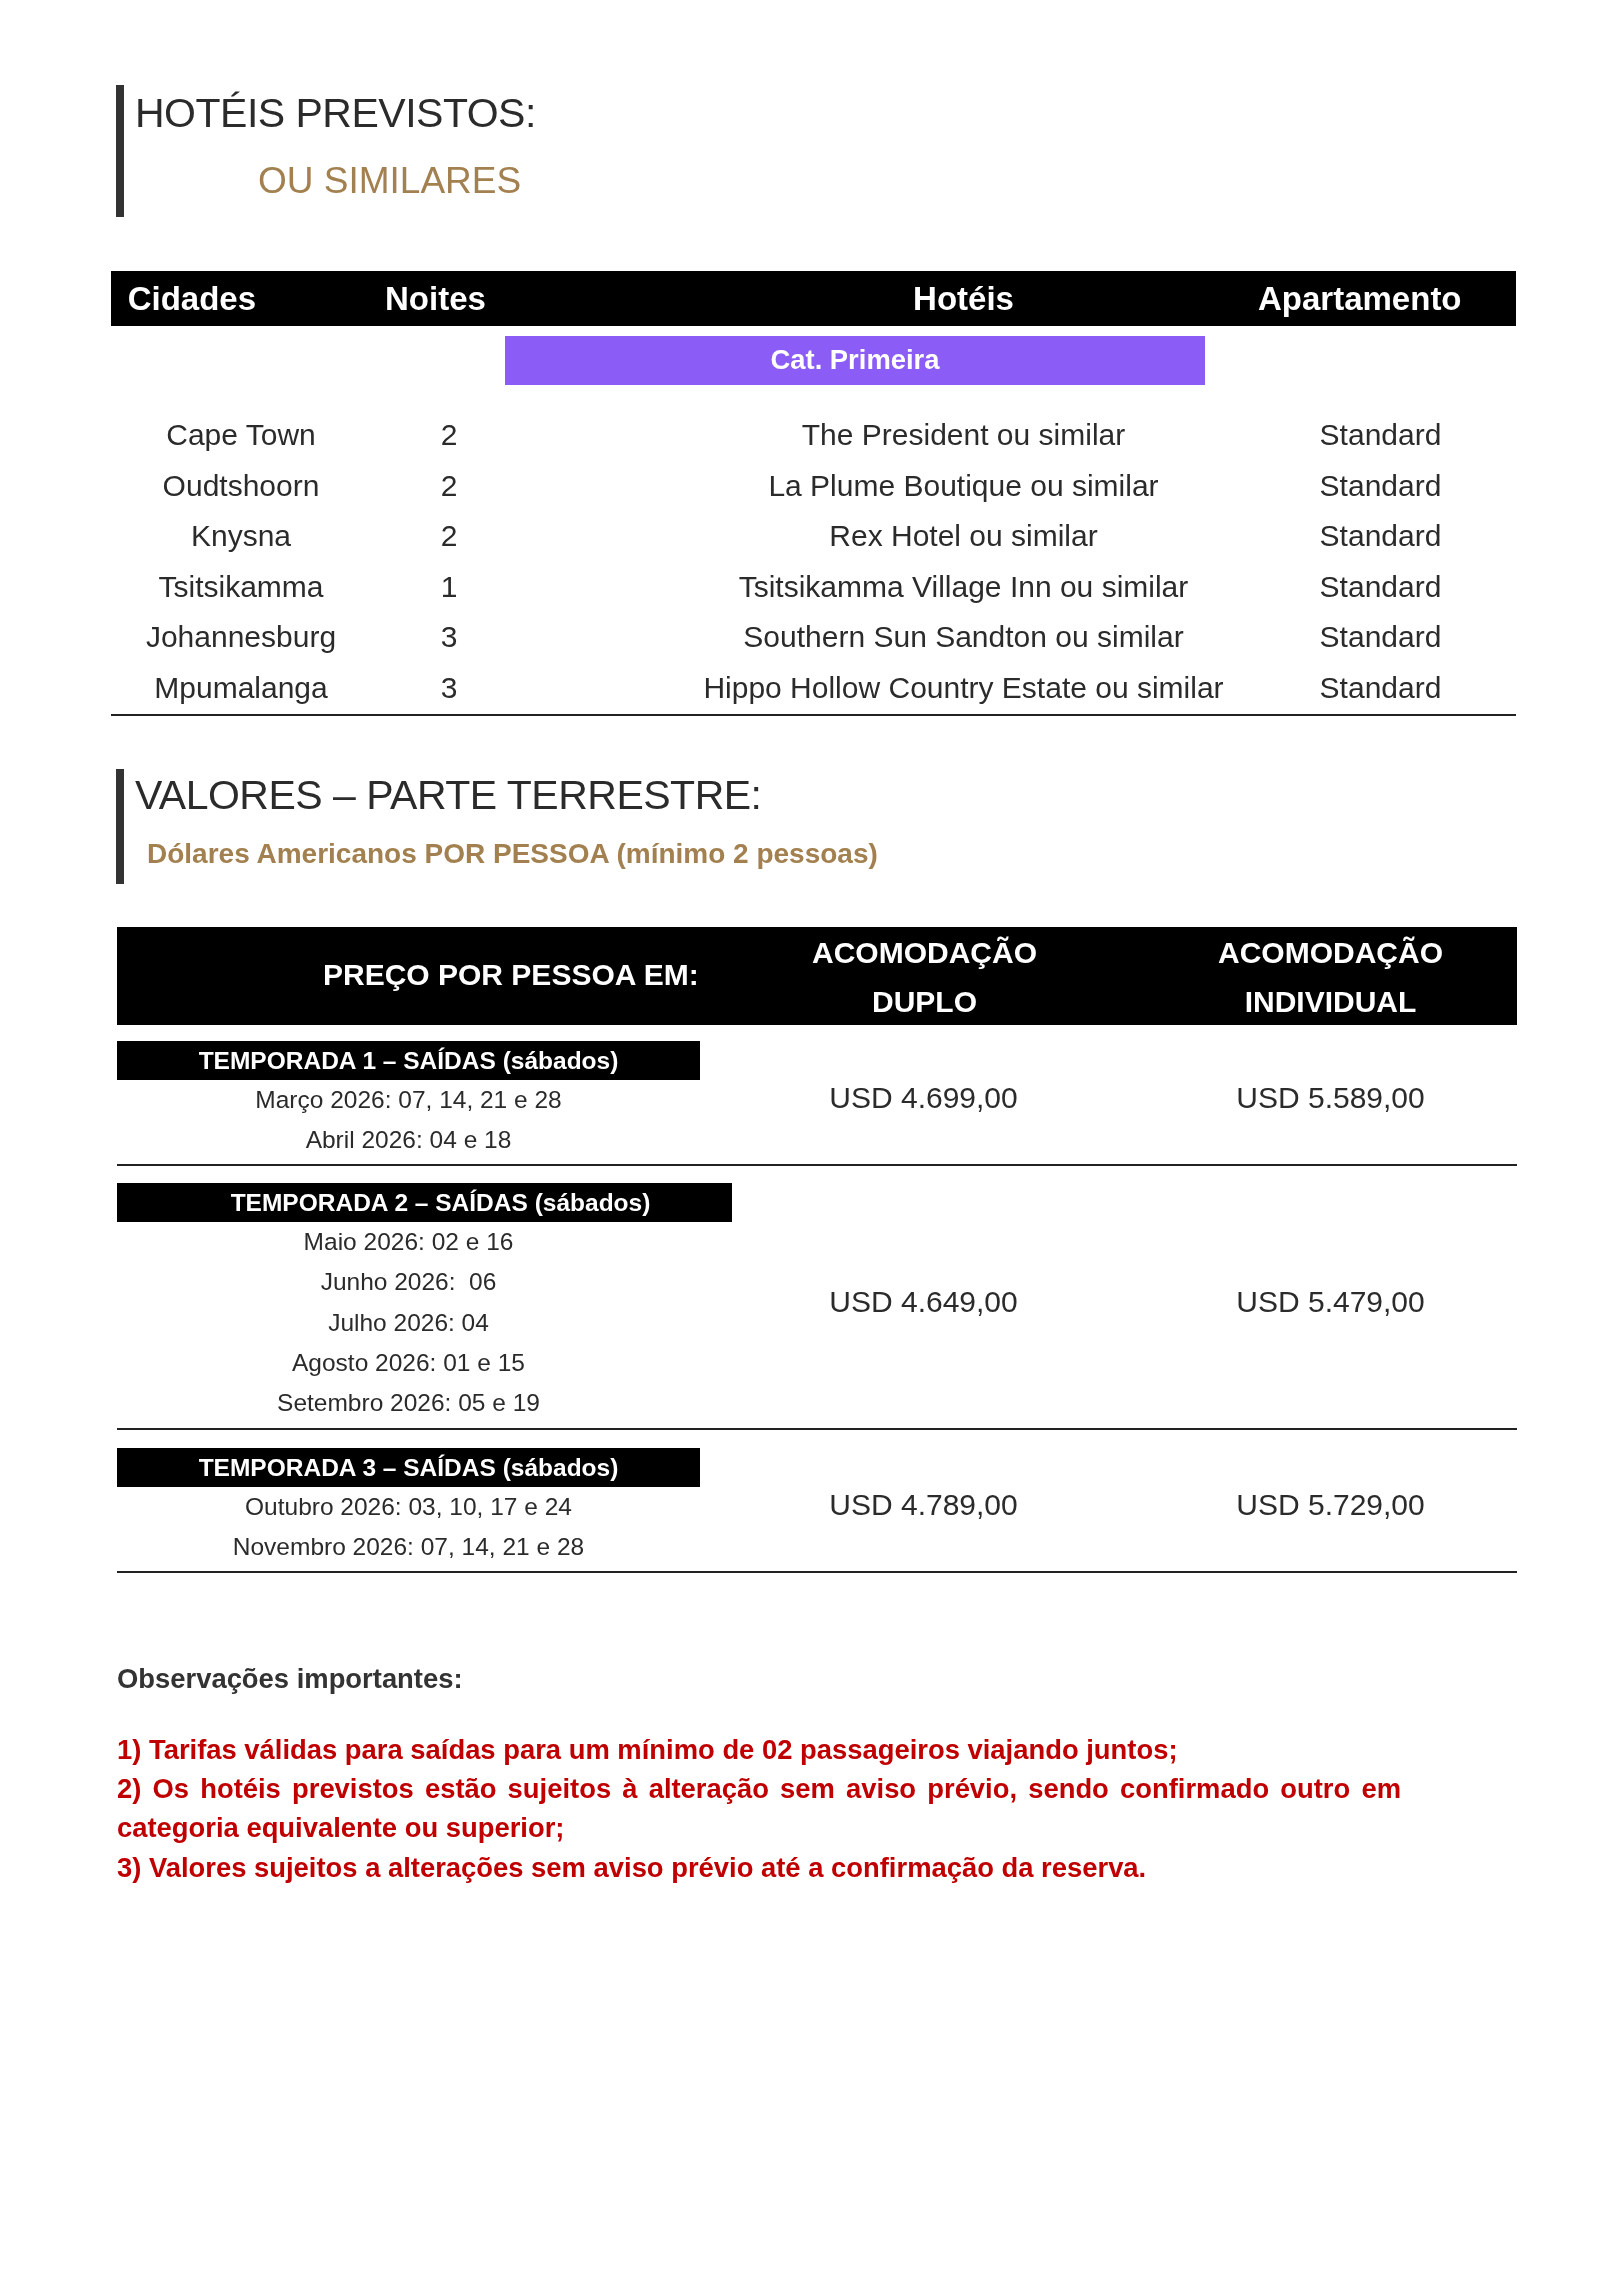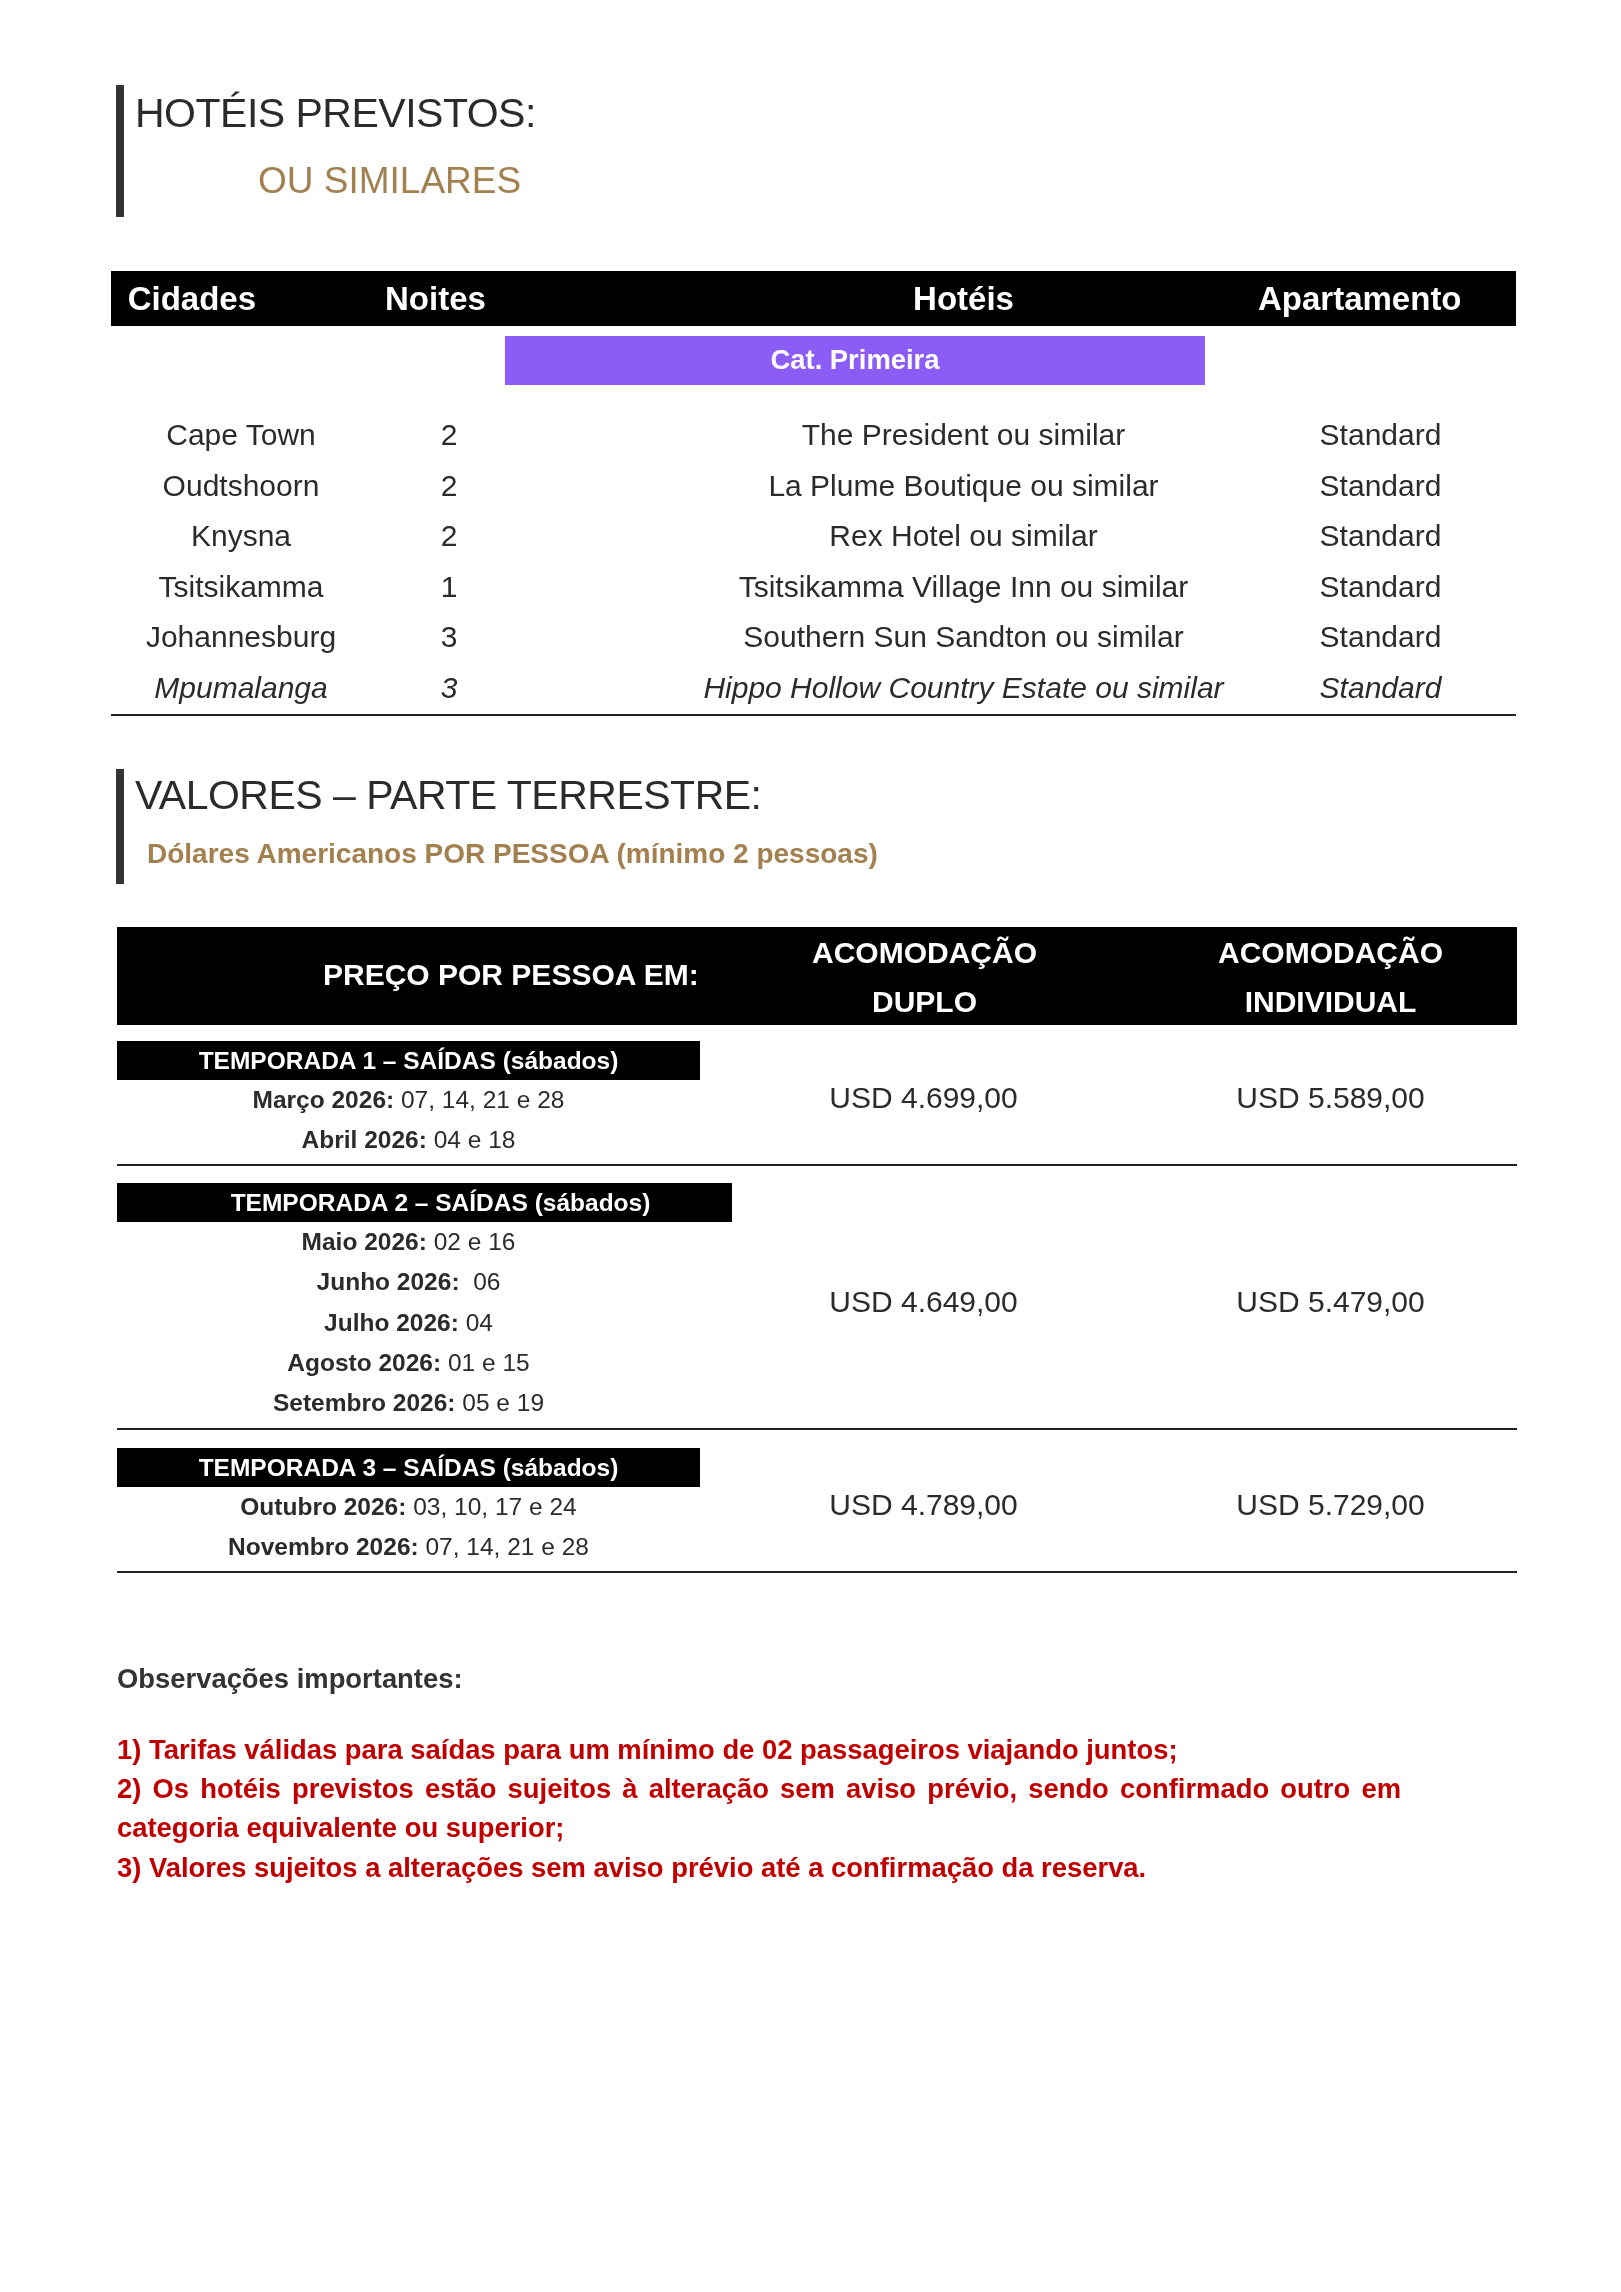--- a/index.html
+++ b/index.html
@@ -24,21 +24,21 @@
     .c-nights { left: 299px; width: 78px; }
     .c-hotel { left: 392px; width: 921px; }
     .c-apt { left: 1147px; width: 245px; }
     .rule { position: absolute; height: 2px; background: #222; }
 
     
     .p-head { position: absolute; left: 117px; top: 927px; width: 1400px; height: 98px; background: #000; }
     .p-head span { position: absolute; color: #fff; font-weight: bold; font-size: 30px; text-align: center; white-space: nowrap; }
     .season-bar { position: absolute; left: 117px; width: 583px; height: 39px; background: #000; color: #fff; font-weight: bold; font-size: 24.5px; text-align: center; line-height: 39px; }
     .date-line { position: absolute; left: 117px; width: 583px; text-align: center; font-size: 24.5px; color: #2b2b2b; line-height: 40px; white-space: nowrap; }
-    .date-line b { font-weight: bold; }
+    .date-line b { font-weight: normal; }
     .price { position: absolute; font-size: 30px; color: #2b2b2b; text-align: center; white-space: nowrap; }
     .price-d { left: 725px; width: 397px; }
     .price-i { left: 1132px; width: 397px; }
 
     
     .notes-title { position: absolute; left: 117px; top: 1663px; font-size: 27.4px; font-weight: bold; color: #333; }
     .note { position: absolute; left: 117px; width: 1284px; font-size: 27.4px; font-weight: bold; color: #c00000; line-height: 39px; text-align: justify; }
   </style>
 </head>
 <body>
@@ -78,21 +78,21 @@
   <span class="c-nights">1</span>
   <span class="c-hotel">Tsitsikamma Village Inn ou similar</span>
   <span class="c-apt">Standard</span>
 </div>
 <div class="h-row" style="top:611px;">
   <span class="c-city">Johannesburg</span>
   <span class="c-nights">3</span>
   <span class="c-hotel">Southern Sun Sandton ou similar</span>
   <span class="c-apt">Standard</span>
 </div>
-<div class="h-row" style="top:662px;font-style:italic;">
+<div class="h-row" style="top:662px;">
   <span class="c-city">Mpumalanga</span>
   <span class="c-nights">3</span>
   <span class="c-hotel">Hippo Hollow Country Estate ou similar</span>
   <span class="c-apt">Standard</span>
 </div>
 <div class="rule" style="left:111px; top:714px; width:1405px;"></div>
 
 <div class="sec-bar" style="top:769px; height:115px;"></div>
 <div class="sec-title" style="top:772px;">VALORES – PARTE TERRESTRE:</div>
 <div class="sec-sub-gold" style="left:147px; top:838px; font-size:28px; font-weight:bold;">Dólares Americanos POR PESSOA (mínimo 2 pessoas)</div>

